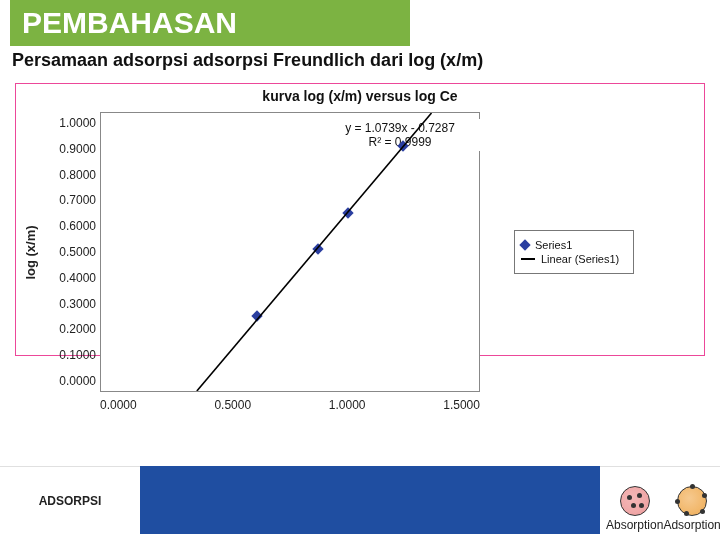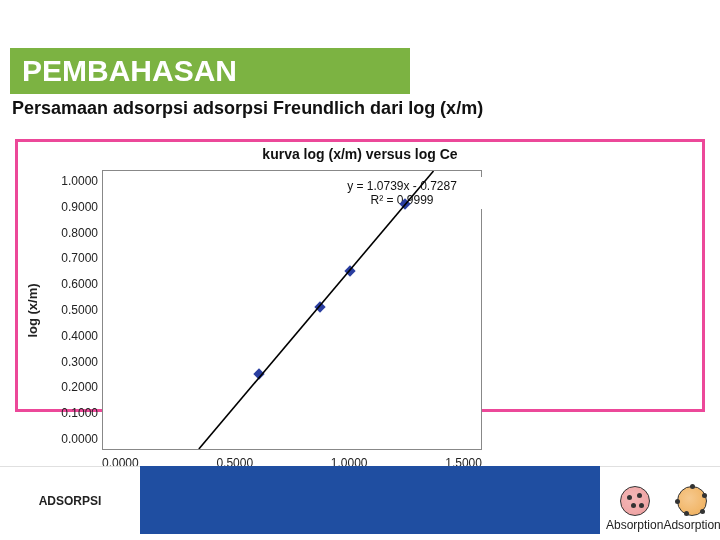--- a/index.html
+++ b/index.html
@@ -11,35 +11,34 @@
     position: relative;
   }
   .title-band {
     background: #7cb342;
     color: #fff;
     font-size: 30px;
     font-weight: bold;
     padding: 6px 12px;
     width: 400px;
     margin-left: 10px;
-    margin-top: 48px;
   }
   .subtitle {
     font-size: 18px;
     font-weight: bold;
     padding: 4px 12px;
     color: #111;
   }
   .chart-area {
     position: relative;
     width: 690px;
     height: 273px;
-    margin: 16px auto 0;
-    background: #fff;
-    border: 3px solid #ec4899;
+    margin: 8px auto 0;
+    background: #fff;
+    border: 1px solid #ec4899;
   }
   .chart-title {
     text-align: center;
     font-weight: bold;
     font-size: 14px;
     margin-top: 4px;
     color: #111;
   }
   .plot-row {
     display: flex;
@@ -249,20 +248,30 @@
       </div>
     <div class="point" style="left: 156.24px; top: 202.94px;"></div>
         <div class="point" style="left: 216.72px; top: 136.22px;"></div>
         <div class="point" style="left: 246.96px; top: 100.08px;"></div>
         <div class="point" style="left: 302.4px; top: 33.36px;"></div>
         <svg class="fitline" width="378" height="278">
           <line x1="95.8346214731353" y1="278" x2="330.493342024397" y2="5.684341886080802e-14" stroke="#000" stroke-width="1.6"></line>
         </svg>
       </div>
 
+    <div class="legend">
+      <div class="legend-row">
+        <div class="legend-dia"></div>
+        <span>Series1</span>
+      </div>
+      <div class="legend-row">
+        <div class="legend-line"></div>
+        <span>Linear (Series1)</span>
+      </div>
+    </div>
   </div>
 
   <div class="xticks">
     <span>0.0000</span>
     <span>0.5000</span>
     <span>1.0000</span>
     <span>1.5000</span>
   </div>
 </div>
 

